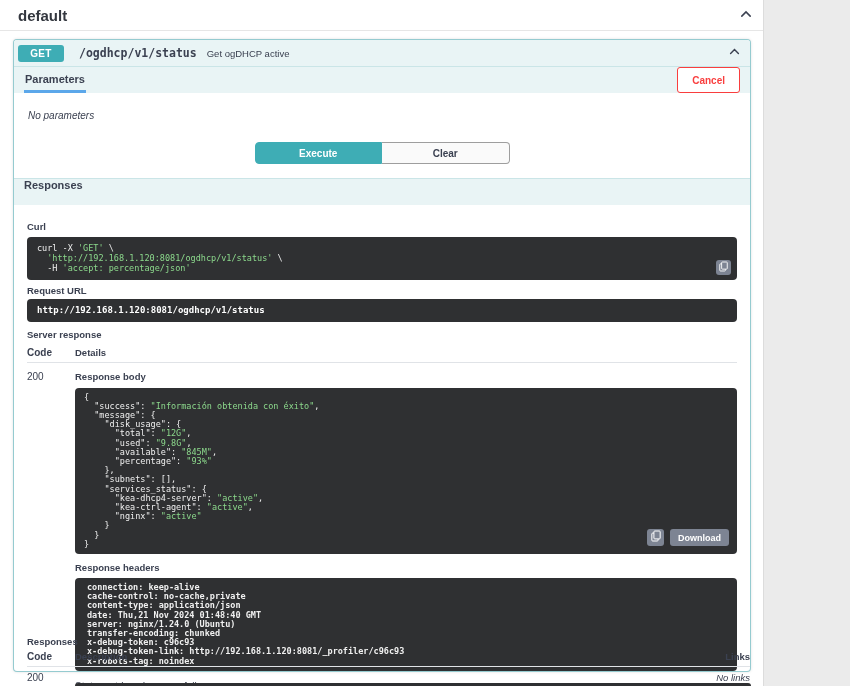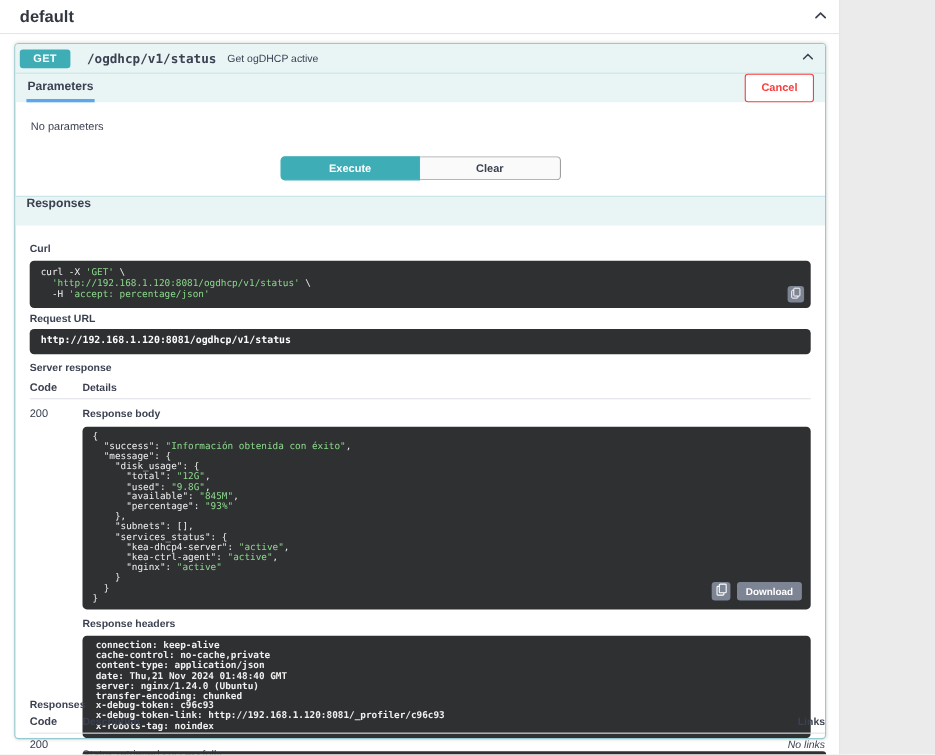--- a/index.html
+++ b/index.html
@@ -17,21 +17,21 @@
   .opblock-summary { display: flex; align-items: center; padding: 3px 7px 3px 4px; background: #e9f4f5; cursor: pointer; }
   .method-badge { background: #3eadb5; color: #fff; font-weight: bold; font-size: 10px; width: 46px; text-align: center; padding: 3px 0; border-radius: 3px; letter-spacing: .3px; }
   .op-path { font-family: "DejaVu Sans Mono", "Liberation Mono", monospace; font-weight: bold; font-size: 11.5px; margin-left: 15px; color: #3b4151; }
   .op-summary { font-size: 9.5px; margin-left: 10px; flex: 1; color: #3b4151; }
 
   .section-header { display: flex; justify-content: space-between; background: #e9f4f5; padding: 0 10px; height: 27px; border-top: 1px solid rgba(62,160,170,.18); gap: 38px; }
   .tab-item { display: inline-block; font-size: 11px; font-weight: bold; padding: 6px 1px 3px; border-bottom: 3px solid #5ba7ea; cursor: pointer; }
   .cancel-btn { background: #fff; border: 1px solid #f93e3e; color: #f93e3e; font-weight: bold; font-size: 10px; border-radius: 3px; padding: 3px 14px; cursor: pointer; font-family: "Liberation Sans", sans-serif; }
 
   .params-body { padding: 12px 14px 2px; }
-  .no-params { font-size: 10px; }
+  .no-params { font-size: 10px; font-style: italic; }
 
   .execute-wrapper { text-align: center; padding: 17px 0 14px; }
   .btn-pair { display: inline-flex; width: 255px; height: 22px; justify-content: space-between; }
   .execute-btn { width: 50%; background: #3eadb5; color: #fff; border: 1px solid #3eadb5; border-radius: 4px 0 0 4px; font-weight: bold; font-size: 10px; cursor: pointer; font-family: "Liberation Sans", sans-serif; }
   .clear-btn { width: 50%; background: #fafafa; color: #3b4151; border: 1px solid #9e9e9e; border-left: none; border-radius: 0 4px 4px 0; font-weight: bold; font-size: 10px; cursor: pointer; font-family: "Liberation Sans", sans-serif; }
 
   .responses-title { font-size: 11px; font-weight: bold; }
   .responses-inner { padding: 12px 13px 0; }
 
   .block-label { font-size: 9.5px; font-weight: bold; color: #3b4151; }

